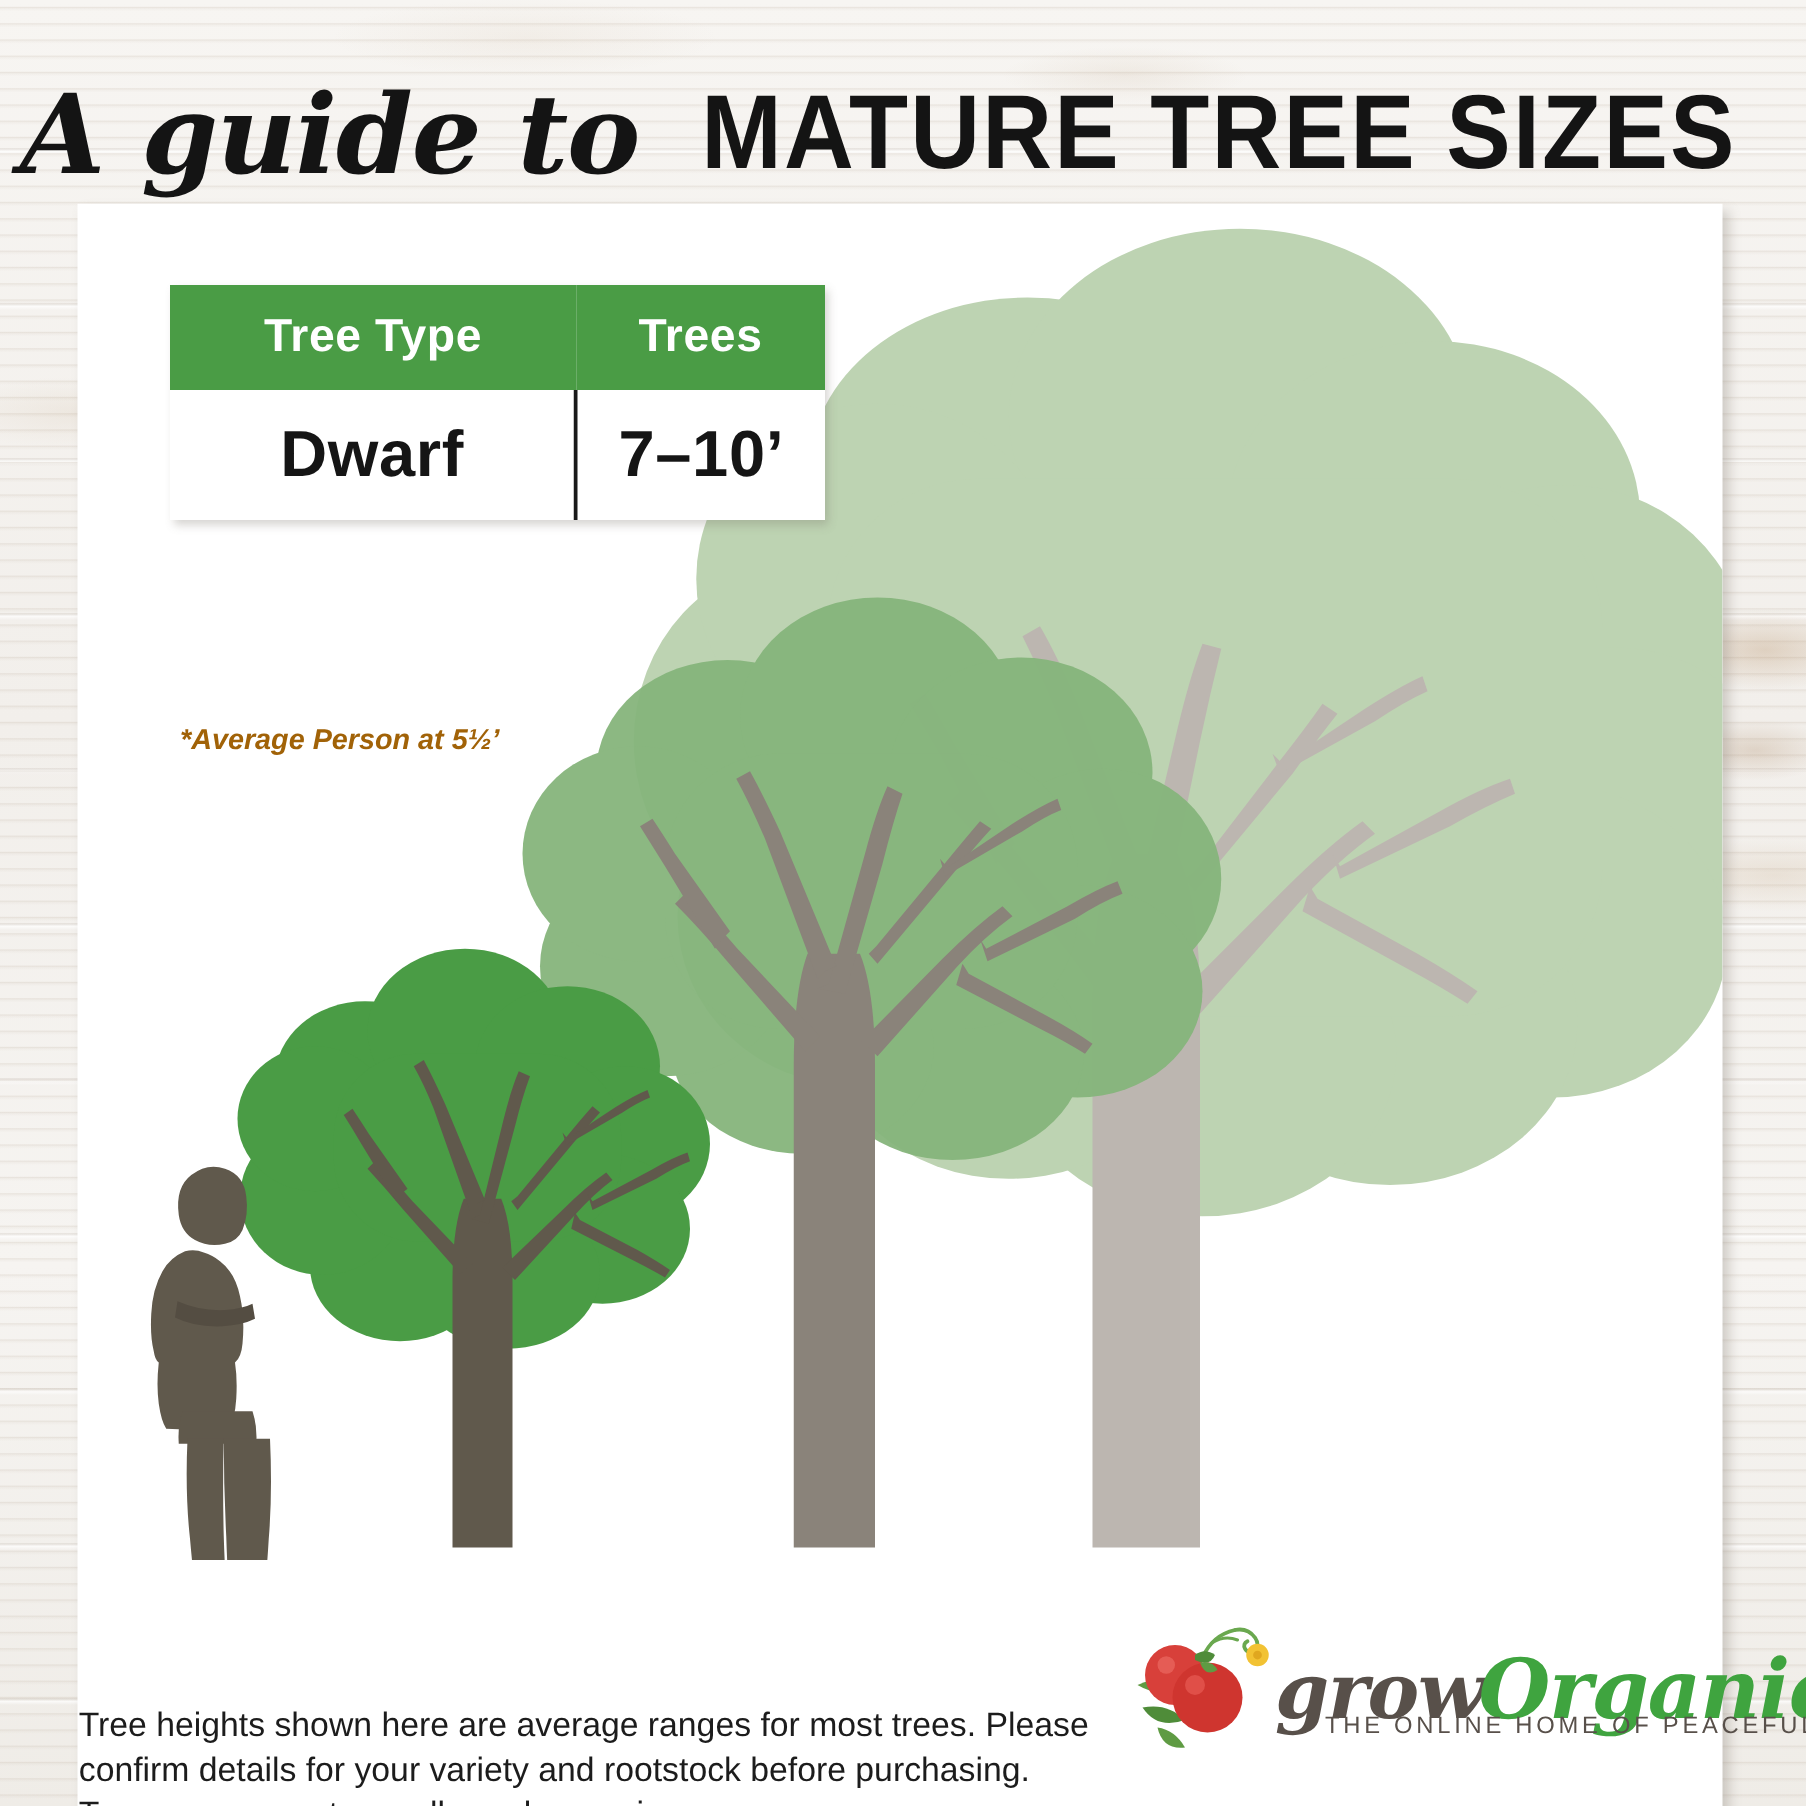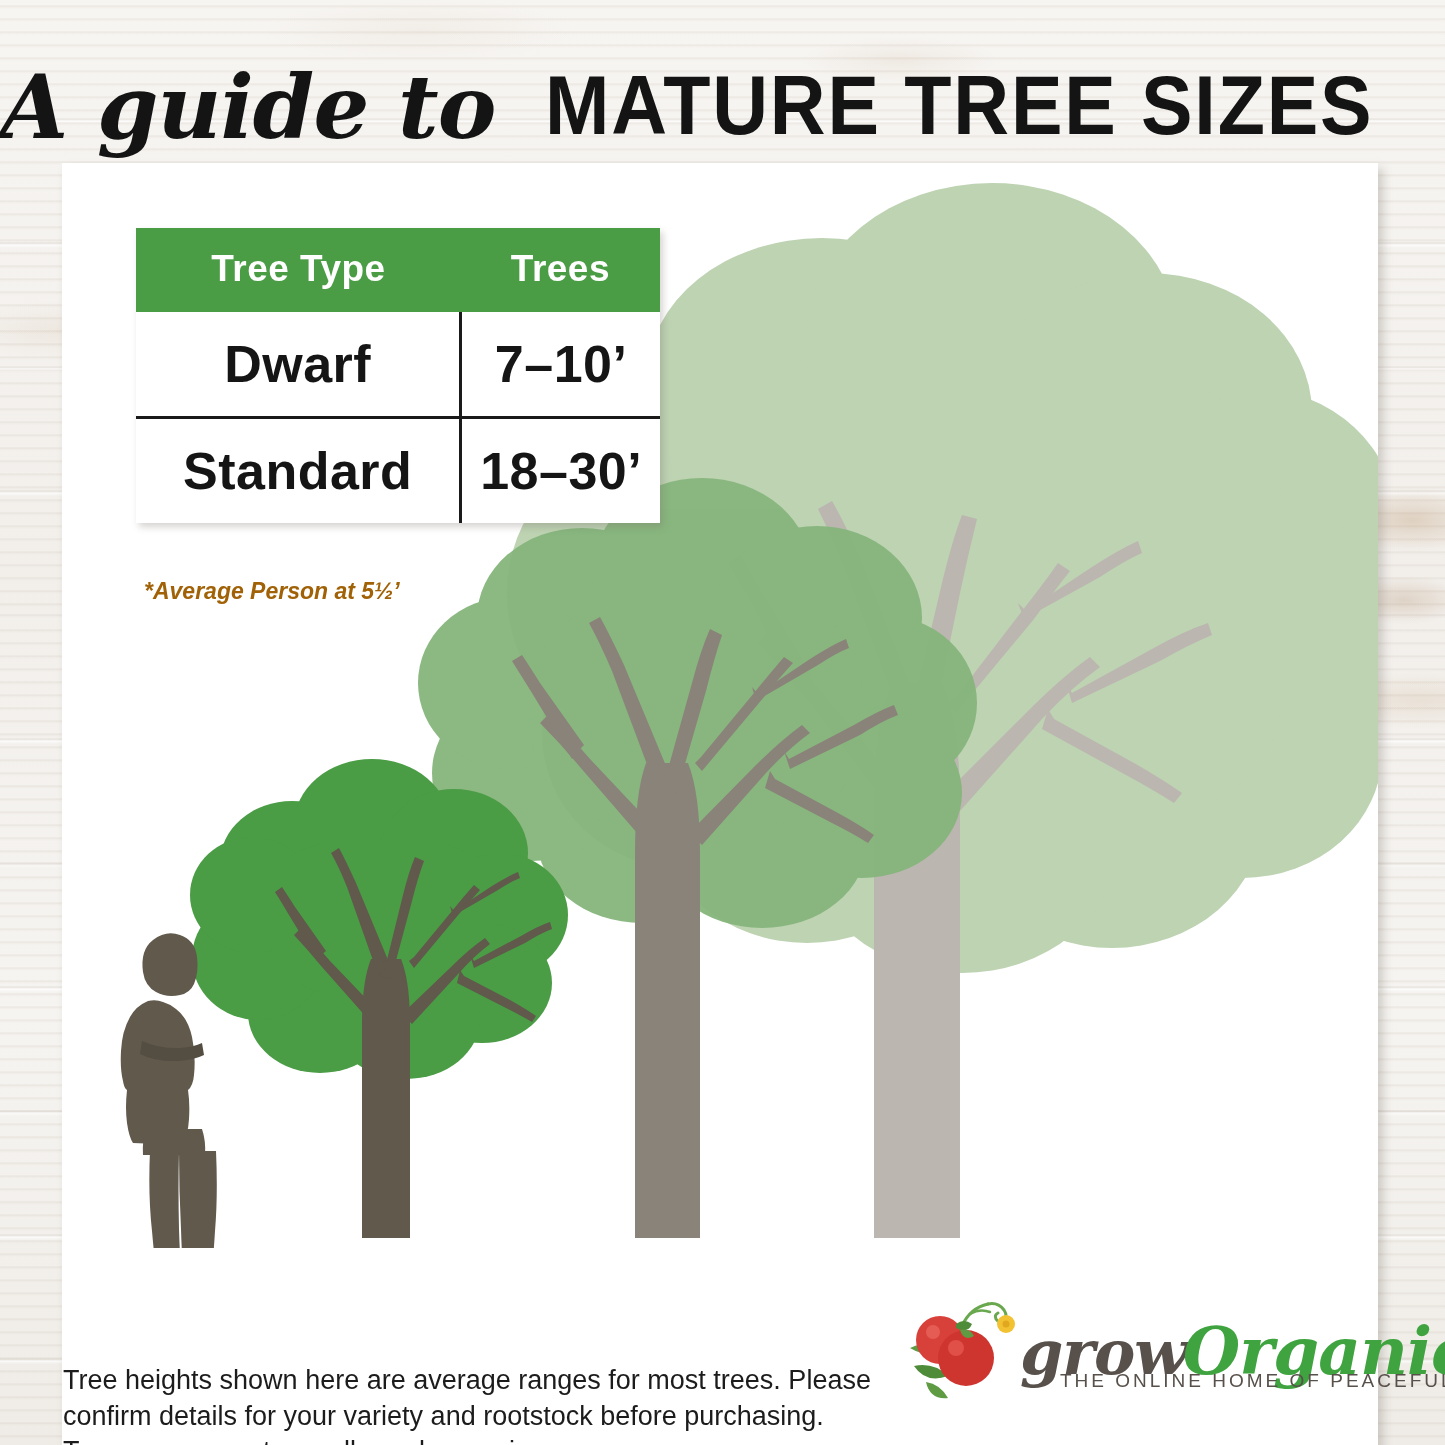--- a/index.html
+++ b/index.html
@@ -53,20 +53,21 @@
     background:#ffffff;
     box-shadow:5px 6px 9px rgba(120,112,104,.30);
     overflow:hidden;
   }
 
   
   #title{
     position:absolute;left:0;top:48px;width:1196px;height:110px;
     text-align:center;white-space:nowrap;
     line-height:110px;
+    padding-left:16px;
   }
   #title .script{
     font-family:"DejaVu Serif", serif;
     font-style:italic;font-weight:700;
     font-size:88px;color:#141414;
     letter-spacing:-1px;
     margin-right:14px;
     position:relative;top:4px;
   }
   #title .caps{
@@ -276,24 +277,20 @@
       <tr>
         <th class="type-head">Tree Type</th>
         <th>Trees</th>
       </tr>
     </thead>
     <tbody>
       <tr>
         <td class="type-cell">Dwarf</td>
         <td>7–10’</td>
       </tr>
-      <tr>
-        <td class="type-cell">Standard</td>
-        <td>18–30’</td>
-      </tr>
     </tbody>
   </table>
 
   <div id="table-note">*Average Person at 5½’</div>
 
 </div>
 
 <div id="footer-note">Tree heights shown here are average ranges for most trees. Please confirm details for your variety and rootstock before purchasing. Trees may grow to smaller or larger sizes.</div>
 
 <div id="logo">

